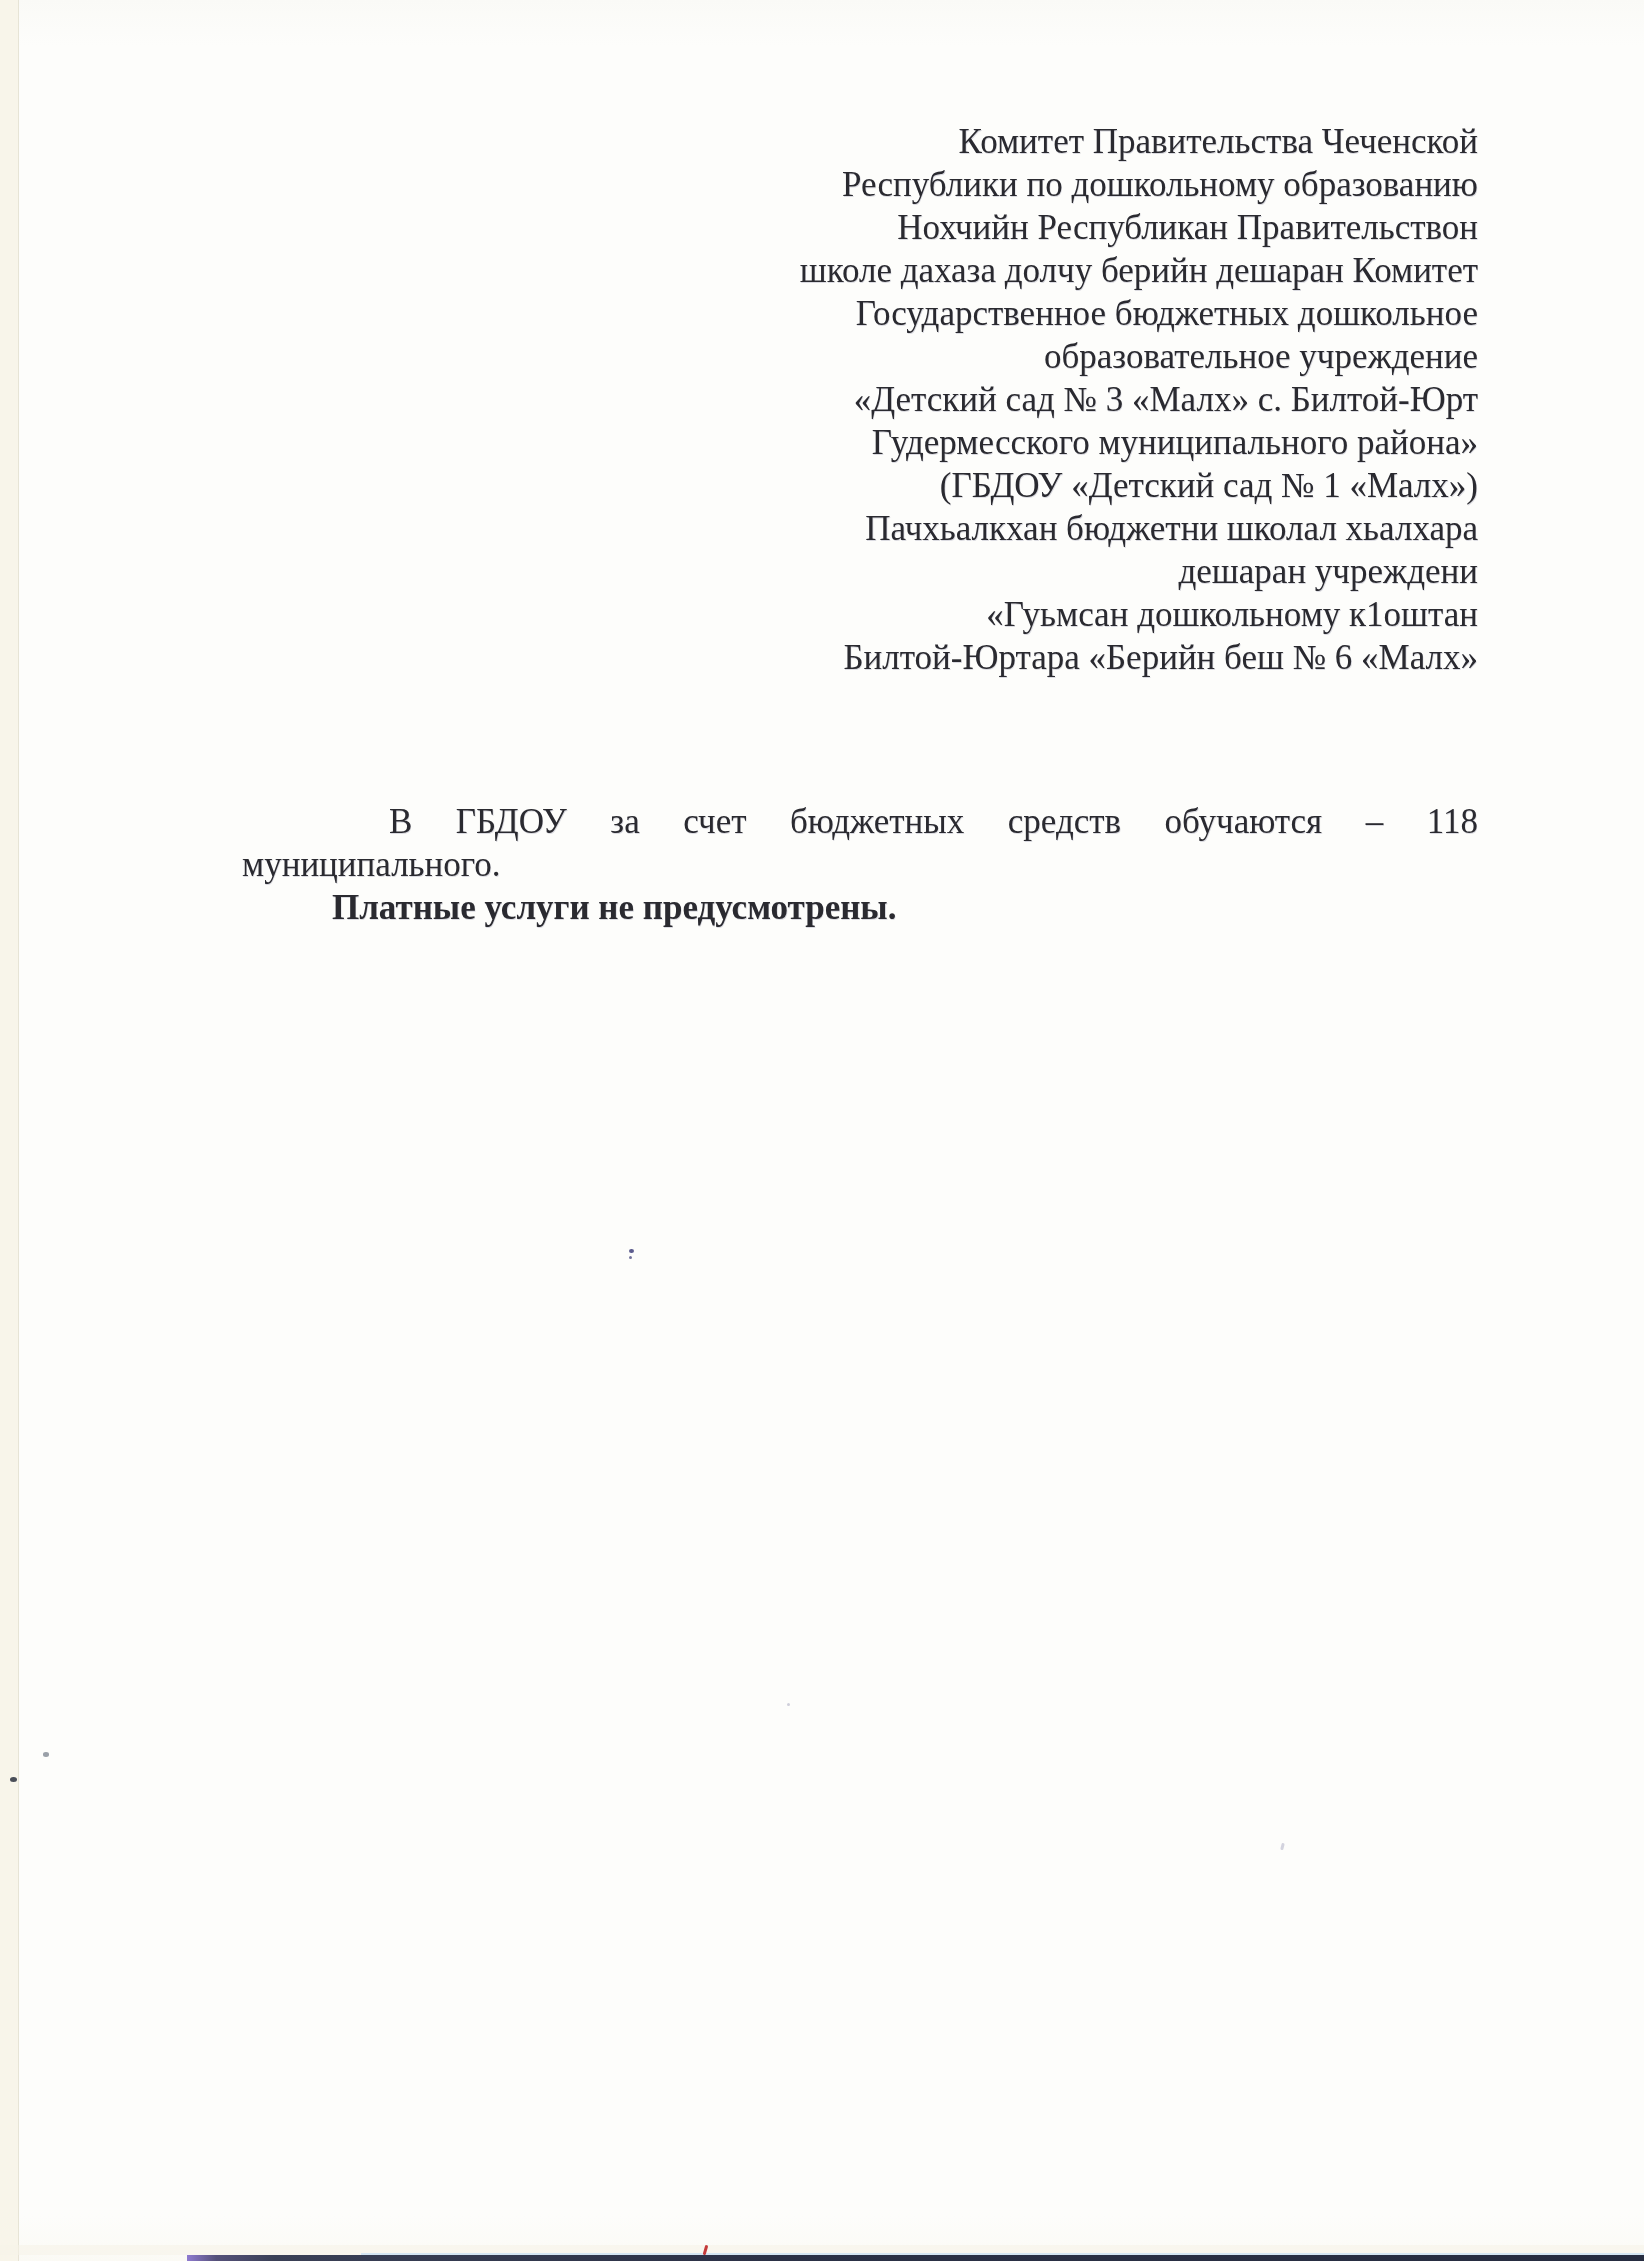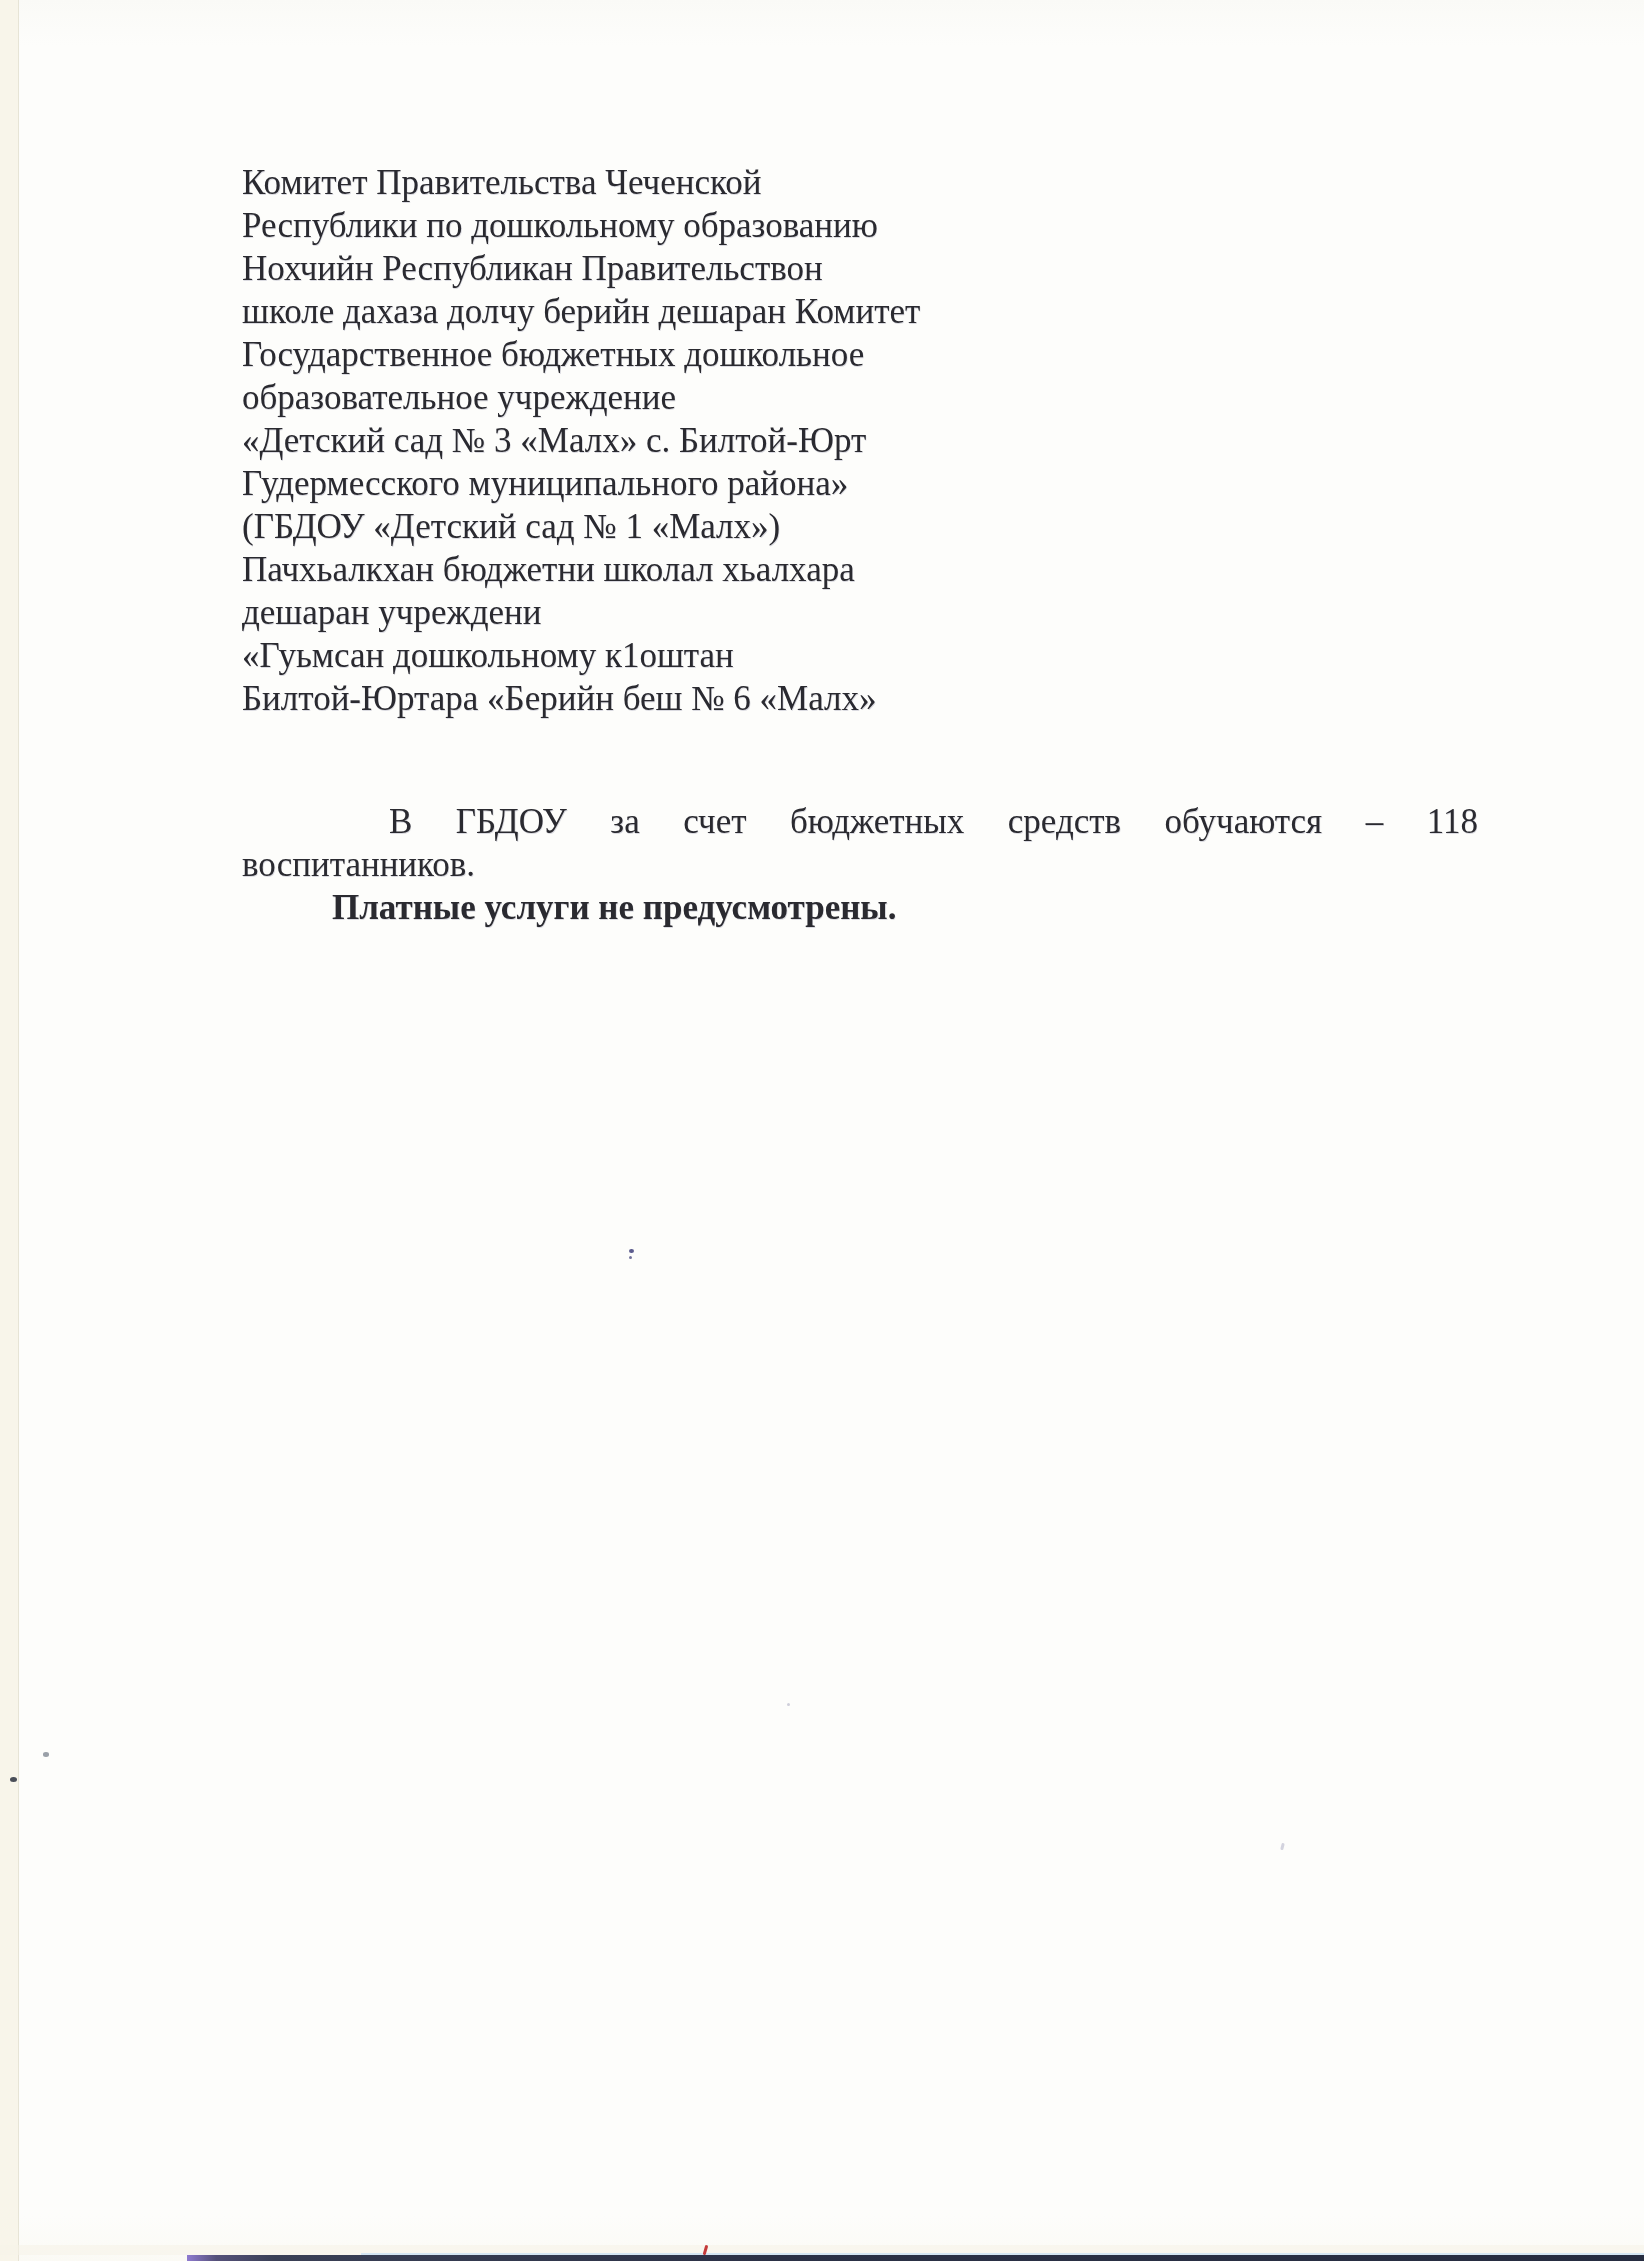--- a/index.html
+++ b/index.html
@@ -20,26 +20,25 @@
     position: absolute; left: 0; top: 0; bottom: 0;
     width: 18px;
     background: #f8f5ea;
     border-right: 1.3px solid #e7e4d6;
   }
   
   .doc-header {
     position: absolute;
     left: 242px; top: 120px;
     width: 1236px;
-    text-align: left;
+    text-align: right;
     font-size: 35px;
     line-height: 43px;
     text-shadow: 0.6px 0.6px 0 rgba(130,130,155,0.28);
     white-space: nowrap;
-    margin-top: 41px;
   }
   .doc-header .hline { height: 43px; }
   
   .doc-body {
     position: absolute;
     left: 242px; top: 800px;
     width: 1236px;
     font-size: 35px;
     line-height: 43px;
     text-shadow: 0.6px 0.6px 0 rgba(130,130,155,0.28);
@@ -115,21 +114,21 @@
       <span>В</span>
       <span>ГБДОУ</span>
       <span>за</span>
       <span>счет</span>
       <span>бюджетных</span>
       <span>средств</span>
       <span>обучаются</span>
       <span>–</span>
       <span>118</span>
     </div>
-    <div>воспитанников.</div>
+    <div>муниципального.</div>
     <div class="para2">Платные услуги не предусмотрены.</div>
   </div>
 
   <div class="speck speck-a1"></div>
   <div class="speck speck-a2"></div>
   <div class="speck speck-b"></div>
   <div class="speck speck-c"></div>
   <div class="speck speck-d"></div>
   <div class="speck speck-e"></div>
 

